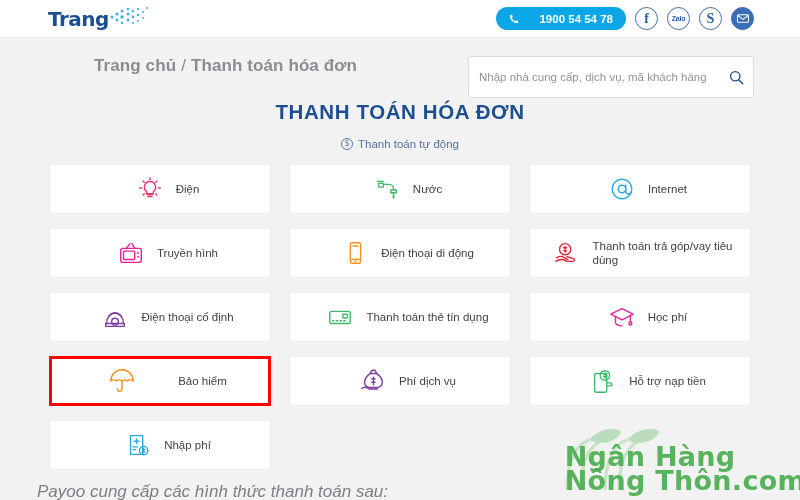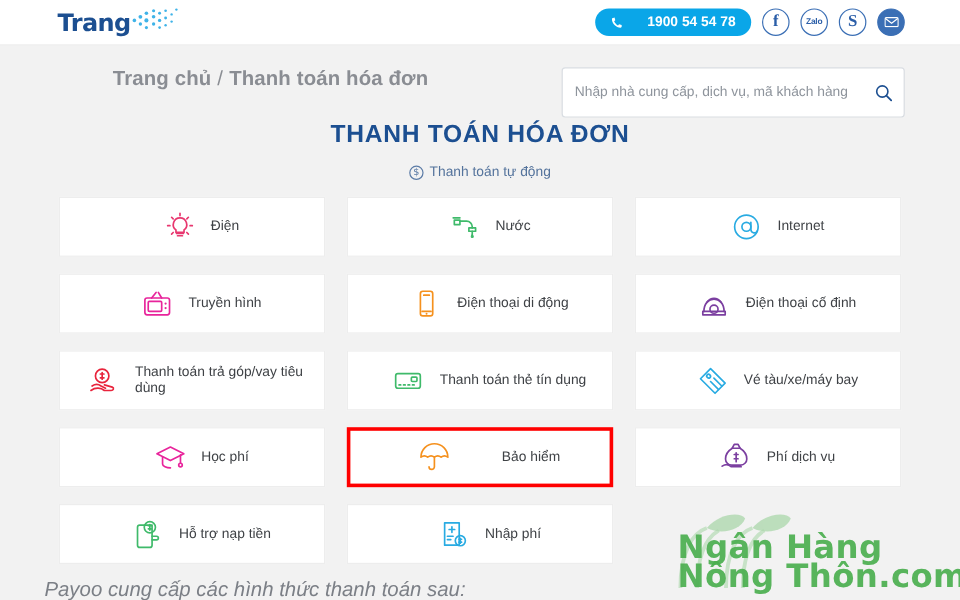--- a/index.html
+++ b/index.html
@@ -279,58 +279,48 @@
             <path d="M13 7.5h5" fill="none" stroke="#f5911e" stroke-width="1.5" stroke-linecap="round" stroke-linejoin="round"></path>
             <path d="M11.5 22h8" fill="none" stroke="#f5911e" stroke-width="1.5" stroke-linecap="round" stroke-linejoin="round"></path>
             <circle cx="15.5" cy="24" r="0.9" fill="#f5911e"></circle>
           </svg>
         </div>
         <div class="card-lbl">Điện thoại di động</div>
       </div>
       <div class="card">
         <div class="card-ico">
           <svg viewBox="0 0 30 30" width="28" height="28">
+            <circle cx="13" cy="11" r="6" fill="none" stroke="#e8243c" stroke-width="1.5" stroke-linecap="round" stroke-linejoin="round"></circle>
+            <path d="M13 8v6M11.4 9.3h3.2M11.4 12.7h3.2" fill="none" stroke="#e8243c" stroke-width="1.5" stroke-linecap="round" stroke-linejoin="round"></path>
+            <path d="M4 20c3-2 6-1.5 8 0l4 2" fill="none" stroke="#e8243c" stroke-width="1.5" stroke-linecap="round" stroke-linejoin="round"></path>
+            <path d="M3 24c4-3 9-2.5 12 0h6c2 0 3-2 1-3l-7-2" fill="none" stroke="#e8243c" stroke-width="1.5" stroke-linecap="round" stroke-linejoin="round"></path>
+          </svg>
+        </div>
+        <div class="card-lbl">Thanh toán trả góp/vay tiêu dùng</div>
+      </div>
+      <div class="card">
+        <div class="card-ico">
+          <svg viewBox="0 0 30 30" width="28" height="28">
             <path d="M5 22h20v3H5z" fill="none" stroke="#7b3fa0" stroke-width="1.5" stroke-linecap="round" stroke-linejoin="round"></path>
             <path d="M6 22c0-7 4-11 9-11s9 4 9 11" fill="none" stroke="#7b3fa0" stroke-width="1.5" stroke-linecap="round" stroke-linejoin="round"></path>
             <circle cx="15" cy="20" r="3.6" fill="none" stroke="#7b3fa0" stroke-width="1.5" stroke-linecap="round" stroke-linejoin="round"></circle>
             <path d="M8.5 14c2-2.5 4-3.6 6.5-3.6s4.5 1.1 6.5 3.6" fill="none" stroke="#7b3fa0" stroke-width="1.5" stroke-linecap="round" stroke-linejoin="round"></path>
           </svg>
         </div>
         <div class="card-lbl">Điện thoại cố định</div>
       </div>
       <div class="card">
         <div class="card-ico">
           <svg viewBox="0 0 30 30" width="28" height="28">
-            <circle cx="13" cy="11" r="6" fill="none" stroke="#e8243c" stroke-width="1.5" stroke-linecap="round" stroke-linejoin="round"></circle>
-            <path d="M13 8v6M11.4 9.3h3.2M11.4 12.7h3.2" fill="none" stroke="#e8243c" stroke-width="1.5" stroke-linecap="round" stroke-linejoin="round"></path>
-            <path d="M4 20c3-2 6-1.5 8 0l4 2" fill="none" stroke="#e8243c" stroke-width="1.5" stroke-linecap="round" stroke-linejoin="round"></path>
-            <path d="M3 24c4-3 9-2.5 12 0h6c2 0 3-2 1-3l-7-2" fill="none" stroke="#e8243c" stroke-width="1.5" stroke-linecap="round" stroke-linejoin="round"></path>
-          </svg>
-        </div>
-        <div class="card-lbl">Thanh toán trả góp/vay tiêu dùng</div>
-      </div>
-      <div class="card">
-        <div class="card-ico">
-          <svg viewBox="0 0 30 30" width="28" height="28">
             <rect x="4" y="9" width="22" height="13" rx="2" fill="none" stroke="#3fba6a" stroke-width="1.5" stroke-linecap="round" stroke-linejoin="round"></rect>
             <rect x="18" y="12" width="5" height="4" rx="0.8" fill="none" stroke="#3fba6a" stroke-width="1.5" stroke-linecap="round" stroke-linejoin="round"></rect>
             <path d="M7 19h1.5M11 19h1.5M15 19h1.5M19 19h1.5" fill="none" stroke="#3fba6a" stroke-width="1.5" stroke-linecap="round" stroke-linejoin="round" stroke-dasharray="2 2"></path>
           </svg>
         </div>
         <div class="card-lbl">Thanh toán thẻ tín dụng</div>
-      </div>
-      <div class="card">
-        <div class="card-ico">
-          <svg viewBox="0 0 30 30" width="28" height="28">
-            <path d="M4 13.5 13 4.5l13 13-9 9-13-13Z" fill="none" stroke="#29abe2" stroke-width="1.5" stroke-linecap="round" stroke-linejoin="round"></path>
-            <path d="M10 10c1.5-1.5 4 1 2.5 2.5S8.5 11.5 10 10Z" fill="none" stroke="#29abe2" stroke-width="1.5" stroke-linecap="round" stroke-linejoin="round"></path>
-            <path d="M13 16l7 7M16 13l7 7" fill="none" stroke="#29abe2" stroke-width="1.5" stroke-linecap="round" stroke-linejoin="round"></path>
-          </svg>
-        </div>
-        <div class="card-lbl">Vé tàu/xe/máy bay</div>
       </div>
       <div class="card">
         <div class="card-ico">
           <svg viewBox="0 0 30 30" width="28" height="28">
             <path d="M15 6 3 12l12 6 12-6-12-6Z" fill="none" stroke="#e8249b" stroke-width="1.5" stroke-linecap="round" stroke-linejoin="round"></path>
             <path d="M8 15v6c0 2 3.5 3.5 7 3.5" fill="none" stroke="#e8249b" stroke-width="1.5" stroke-linecap="round" stroke-linejoin="round"></path>
             <path d="M24 13v7" fill="none" stroke="#e8249b" stroke-width="1.5" stroke-linecap="round" stroke-linejoin="round"></path>
             <circle cx="24" cy="22" r="1.6" fill="none" stroke="#e8249b" stroke-width="1.5" stroke-linecap="round" stroke-linejoin="round"></circle>
           </svg>
         </div>

